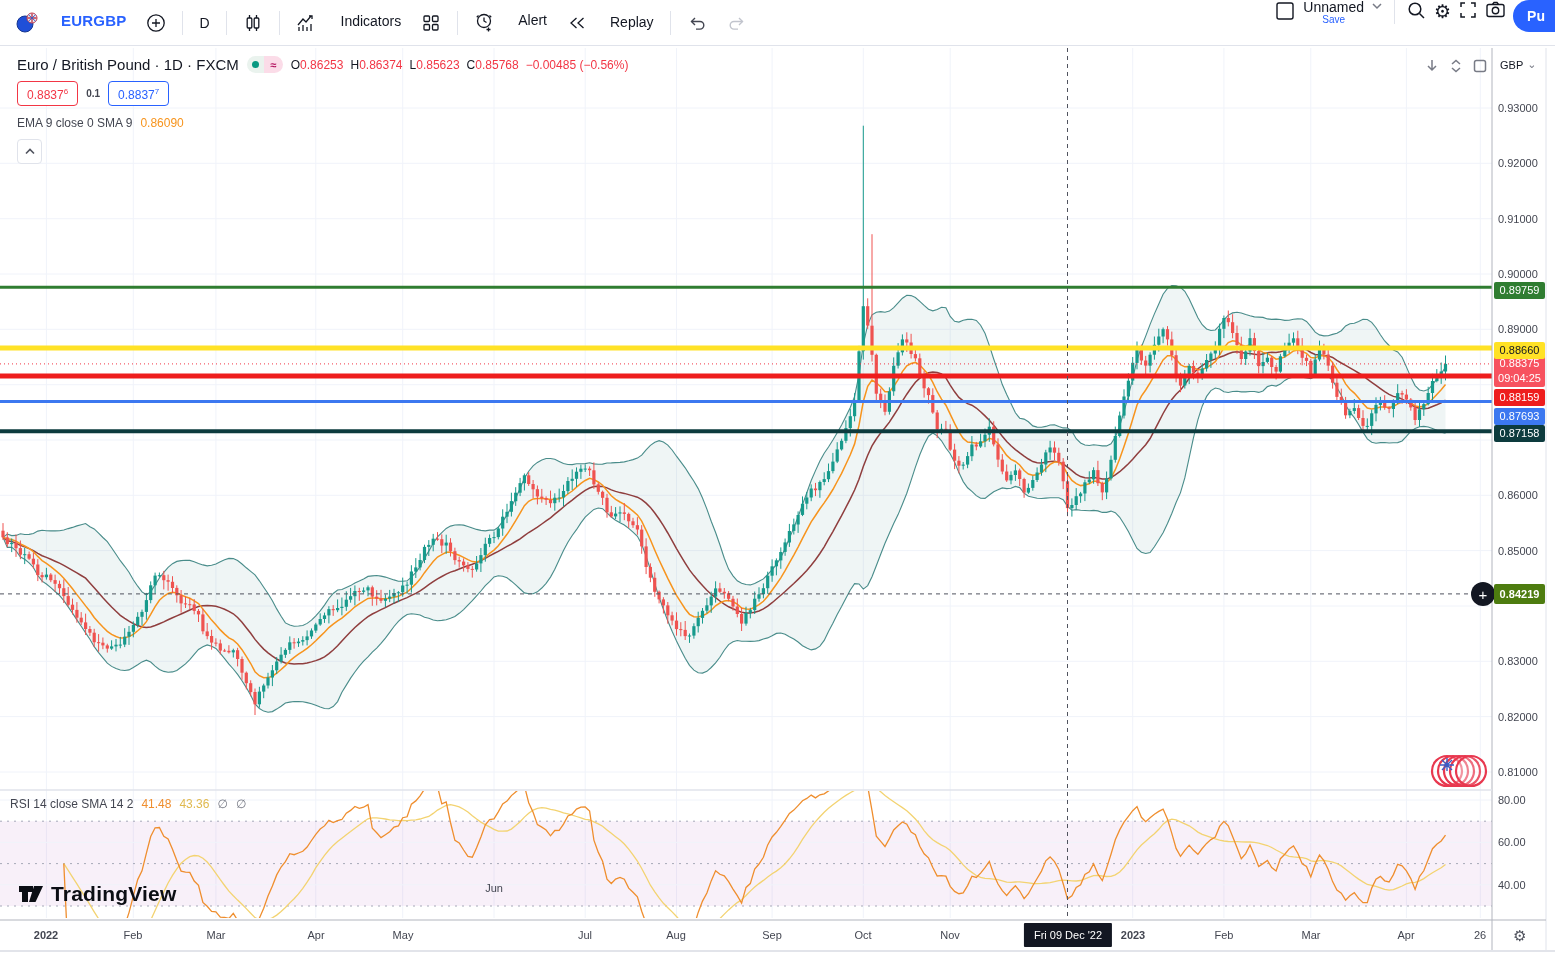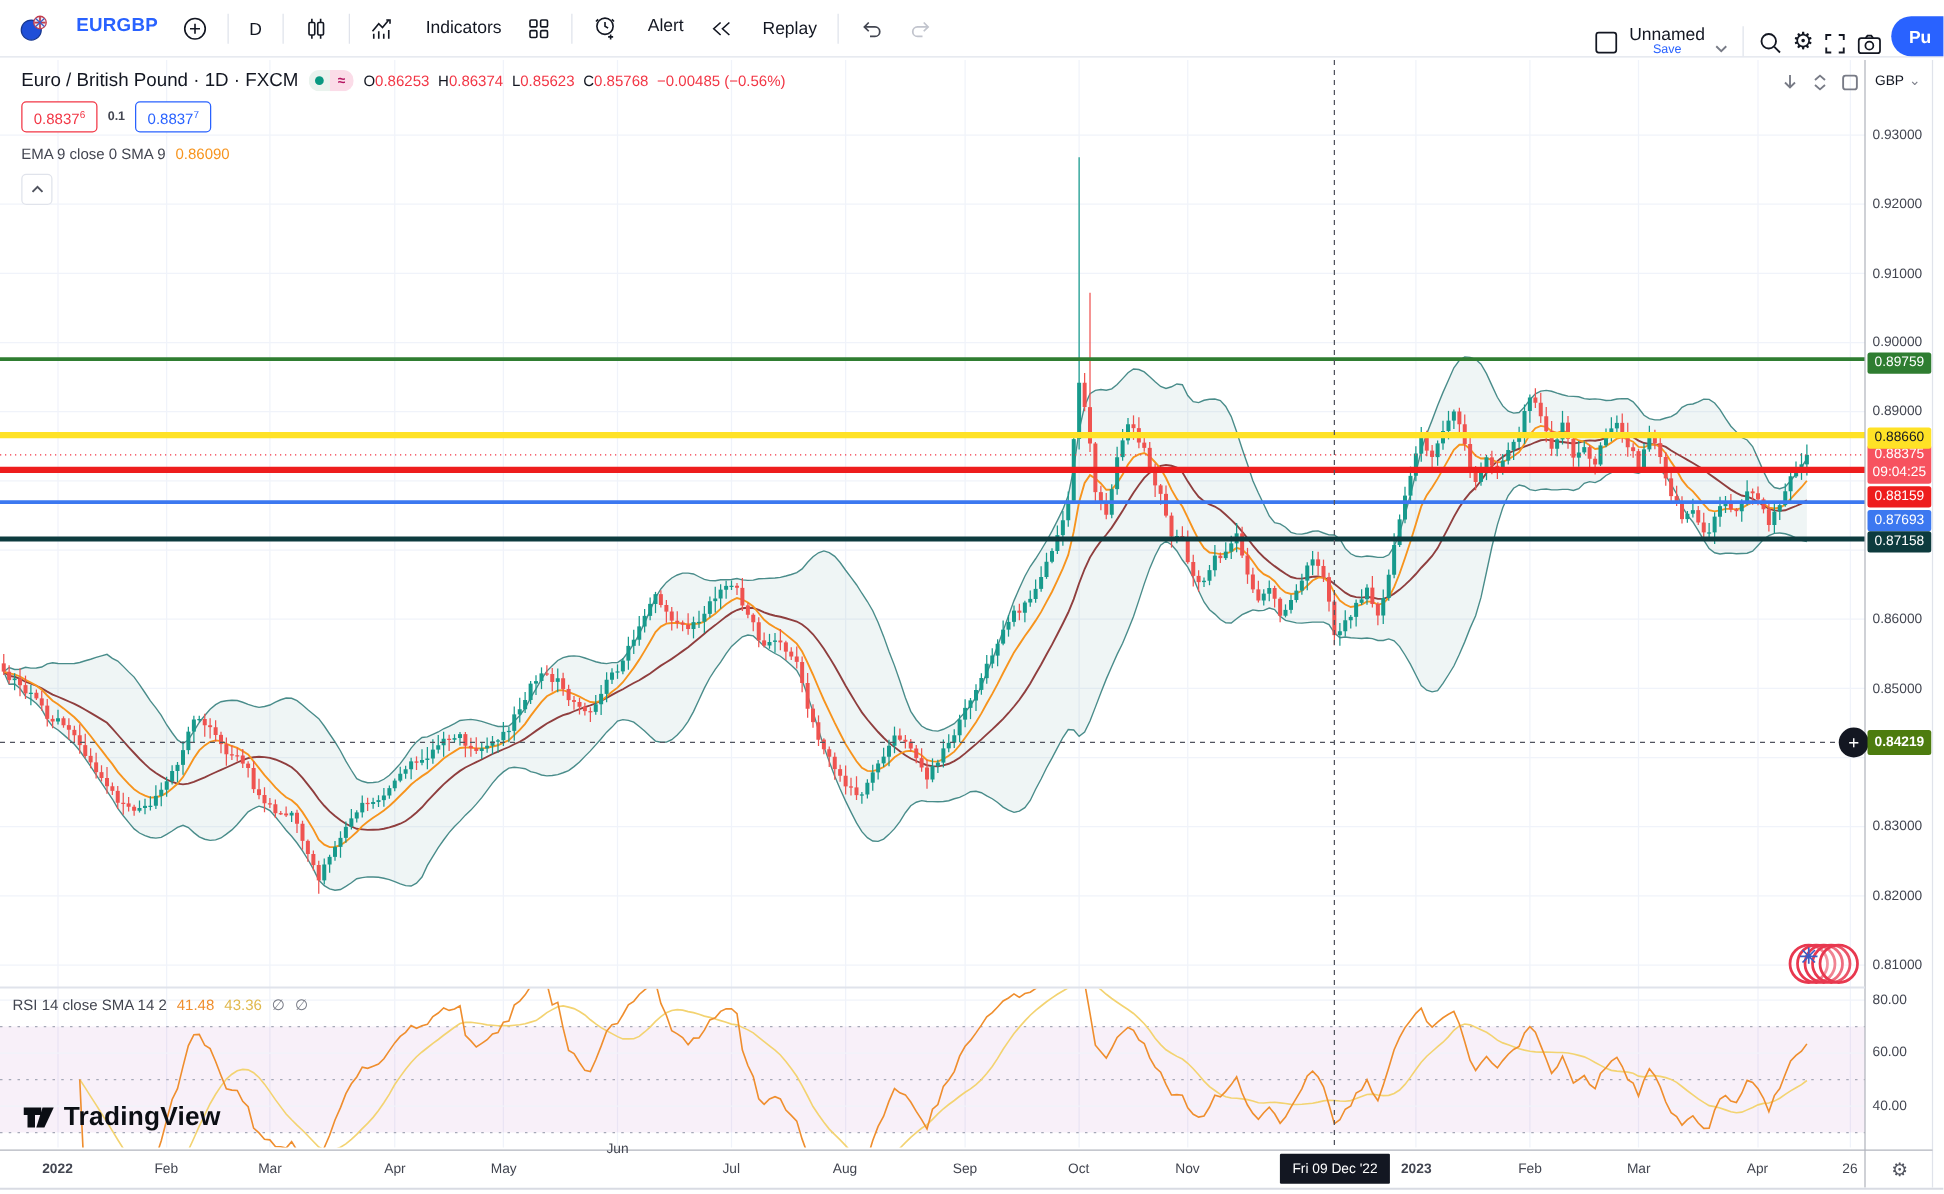--- a/index.html
+++ b/index.html
@@ -4,21 +4,21 @@
 <style>
   html,body{margin:0;padding:0;background:#fff;font-family:"Liberation Sans",sans-serif;}
   #app{position:relative;width:1555px;height:955px;overflow:hidden;background:#fff;color:#131722;}
   
   .topbar{position:absolute;left:0;top:0;width:1555px;height:45px;background:#fff;border-bottom:1px solid #e0e3eb;display:flex;align-items:center;z-index:40;}
   .tb-left{display:flex;align-items:center;gap:4px;padding-left:8px;}
   .tb-item{display:flex;align-items:flex-start;gap:23px;padding:5px 8px;border-radius:4px;cursor:pointer;font-size:14px;color:#131722;}
   .tb-sep{width:1px;height:24px;background:#e0e3eb;margin:0 4px;}
   .sym-text{color:#2962ff;font-weight:bold;font-size:15px;letter-spacing:.2px;}
   .icon{display:inline-flex;align-items:center;justify-content:center;color:#131722;}
-  .tb-right{position:absolute;right:0;top:0;height:45px;display:flex;align-items:flex-end;gap:7px;padding-right:0;}
+  .tb-right{position:absolute;right:0;top:0;height:45px;display:flex;align-items:flex-start;gap:7px;padding-right:0;}
   .layout-name{display:flex;flex-direction:column;align-items:center;line-height:1.05;cursor:pointer;}
   .layout-name .nm{font-size:14px;color:#131722;}
   .layout-name .sv{font-size:10px;color:#2962ff;}
   .publish-btn{height:32px;background:#2962ff;color:#fff;font-size:14px;font-weight:bold;border:none;border-radius:18px 0 0 18px;padding:0 10px 0 14px;cursor:pointer;}
   
   #chartwrap{position:absolute;left:0;top:45px;width:1555px;height:910px;}
   
   .legend{position:absolute;left:17px;top:11px;z-index:20;}
   .lgrow{display:flex;align-items:center;gap:8px;}
   .lg-title{font-size:15px;color:#131722;}
@@ -1034,21 +1034,21 @@
         <div class="pricelabel" style="top:344px;background:#ee1d1d;color:#ffffff;height:17px;line-height:17px">0.88159</div>
         <div class="pricelabel" style="top:363px;background:#3c78f0;color:#ffffff;height:17px;line-height:17px">0.87693</div>
         <div class="pricelabel" style="top:380px;background:#0d3b3e;color:#ffffff;height:17px;line-height:17px">0.87158</div>
         <div class="pricelabel" style="top:311px;background:#f7525f;color:#fff;height:31px;line-height:15px;z-index:14">0.88375<br>09:04:25</div>
         <div class="pricelabel" style="top:539px;background:#4d7c0f;color:#fff;height:20px;line-height:20px;font-weight:bold;z-index:16">0.84219</div>
         <div class="timelabel" style="left:46px;top:884px;font-weight:bold">2022</div>
         <div class="timelabel" style="left:133px;top:884px">Feb</div>
         <div class="timelabel" style="left:216px;top:884px">Mar</div>
         <div class="timelabel" style="left:316px;top:884px">Apr</div>
         <div class="timelabel" style="left:403px;top:884px">May</div>
-        <div class="timelabel" style="left:494px;top:868px">Jun</div>
+        <div class="timelabel" style="left:494px;top:837px">Jun</div>
         <div class="timelabel" style="left:585px;top:884px">Jul</div>
         <div class="timelabel" style="left:676px;top:884px">Aug</div>
         <div class="timelabel" style="left:772px;top:884px">Sep</div>
         <div class="timelabel" style="left:863px;top:884px">Oct</div>
         <div class="timelabel" style="left:950px;top:884px">Nov</div>
         <div class="timelabel" style="left:1133px;top:884px;font-weight:bold">2023</div>
         <div class="timelabel" style="left:1224px;top:884px">Feb</div>
         <div class="timelabel" style="left:1311px;top:884px">Mar</div>
         <div class="timelabel" style="left:1406px;top:884px">Apr</div>
         <div class="timelabel" style="left:1480px;top:884px">26</div>

